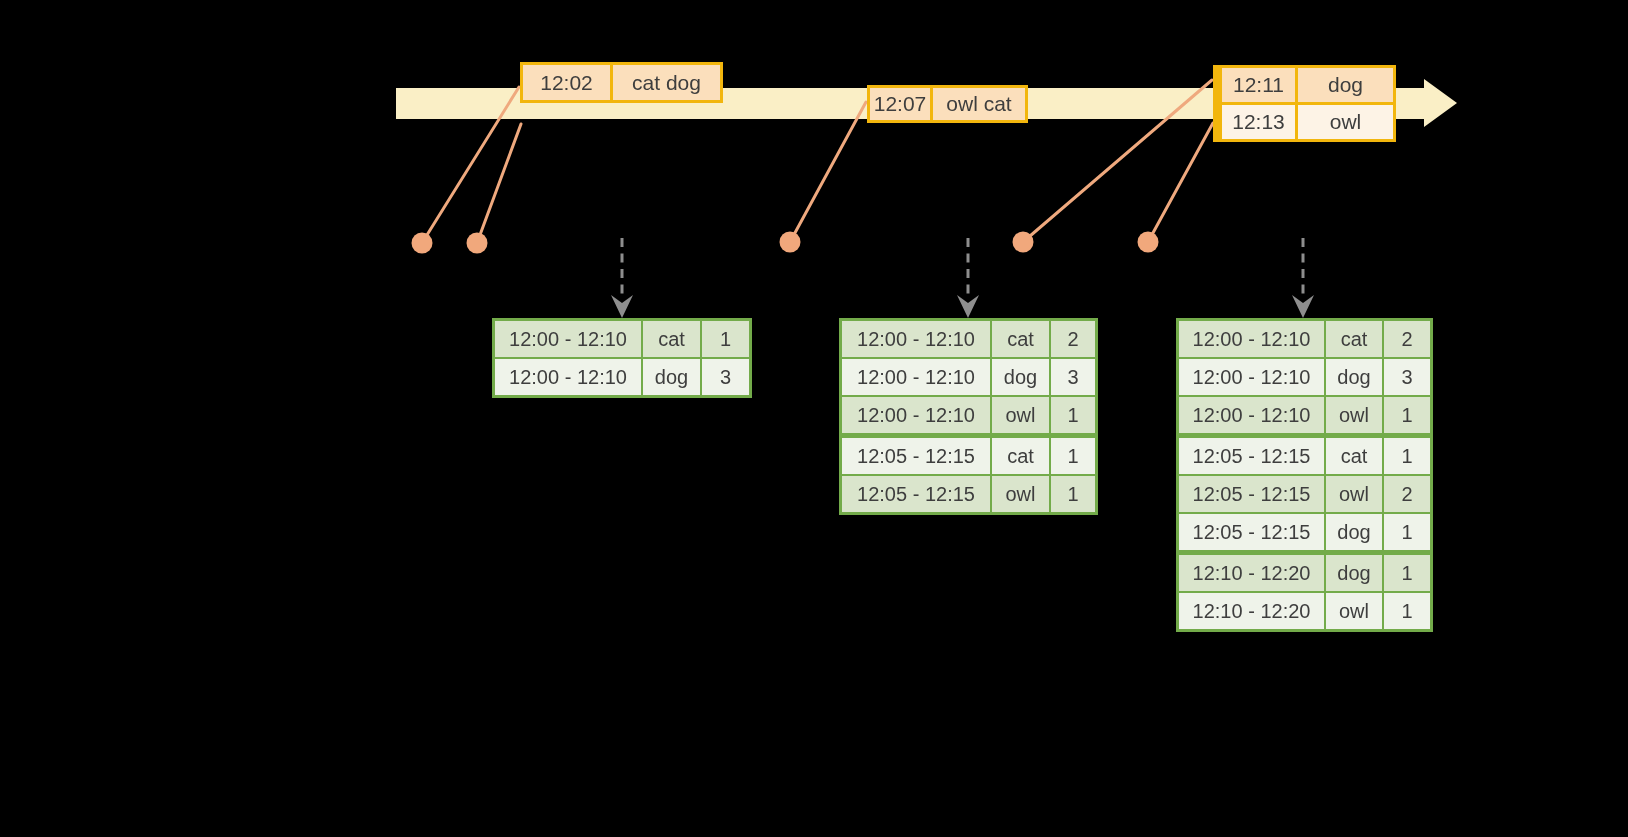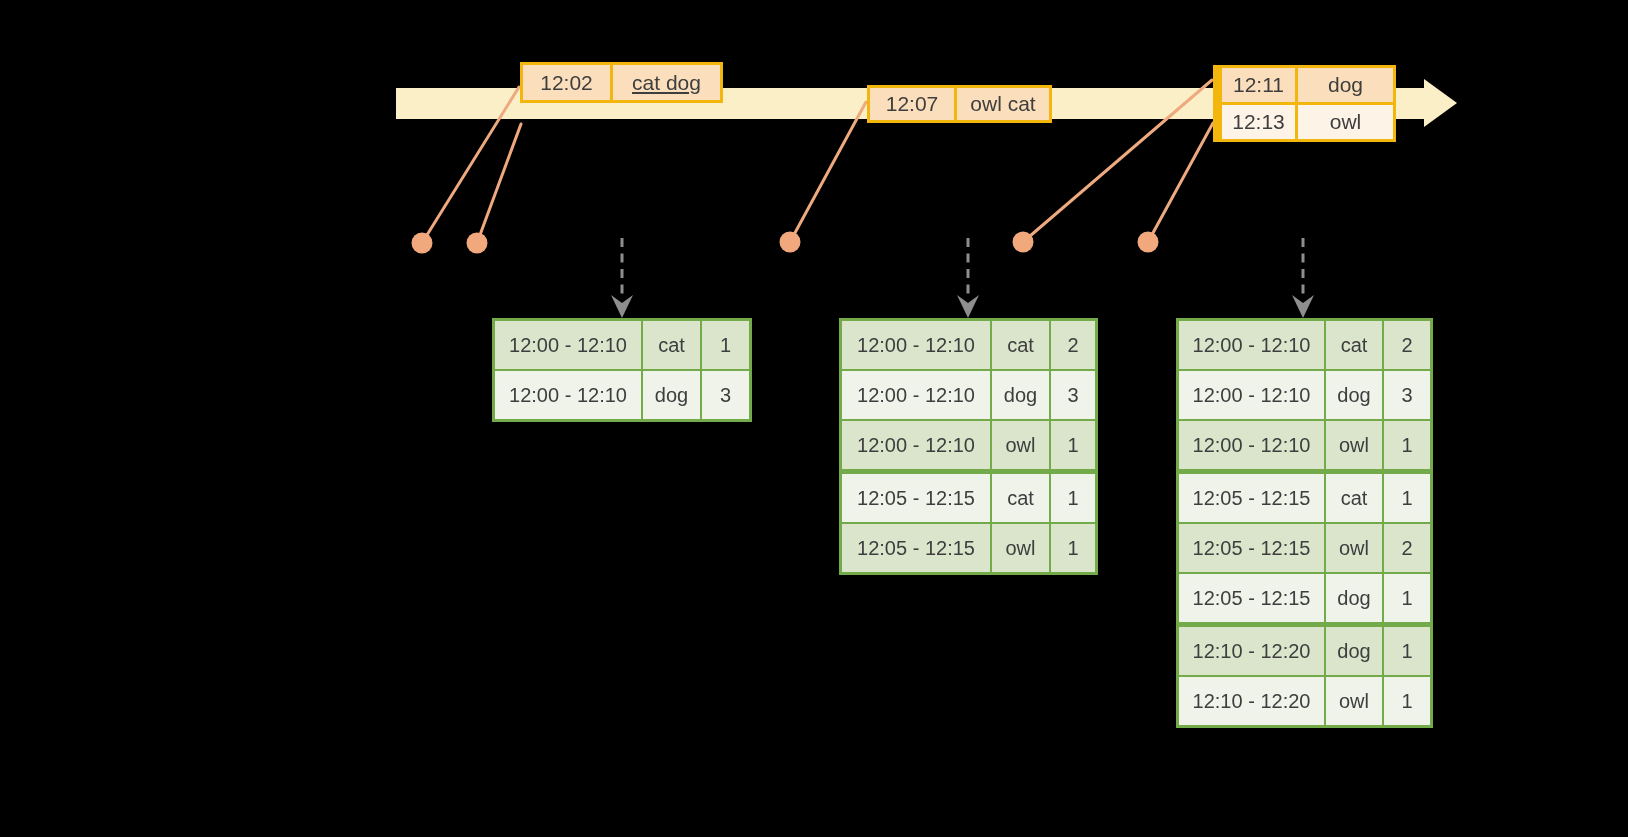--- a/index.html
+++ b/index.html
@@ -14,28 +14,28 @@
   
   .overlay{position:absolute;left:0;top:0;pointer-events:none;}
 
   
   .etable{position:absolute;display:flex;flex-direction:column;gap:3px;
           border:3px solid #F2B60D;background:#F2B60D;box-sizing:border-box;align-items:center;}
   .erow{display:flex;gap:3px;}
   .ecell{display:flex;align-items:center;justify-content:center;font-size:21px;}
   .erow:nth-child(odd) .ecell{background:#FBDFBC;}
   .erow:nth-child(even) .ecell{background:#FDF3E6;}
-  #et0{left:520px;top:62px;}  #et0 .erow{height:35px;} #et0 .t{width:87px;} #et0 .w{width:107px;text-decoration:underline;}
-  #et1{left:867px;top:85px;}  #et1 .erow{height:32px;} #et1 .t{width:84px;} #et1 .w{width:92px;}
+  #et0{left:520px;top:62px;}  #et0 .erow{height:35px;} #et0 .t{width:87px;} #et0 .w{width:107px;}
+  #et1{left:867px;top:85px;}  #et1 .erow{height:32px;} #et1 .t{width:60px;} #et1 .w{width:92px;}
   #et2{left:1213px;top:65px;} #et2 .erow{height:34px;padding-left:6px;} #et2 .t{width:73px;} #et2 .w{width:95px;}
 
   
   .gtable{position:absolute;display:flex;flex-direction:column;
           border:3px solid #73AB4A;background:#73AB4A;box-sizing:border-box;}
-  .grow{display:flex;gap:2px;height:48px;margin-top:2px;}
+  .grow{display:flex;gap:2px;height:36px;margin-top:2px;}
   .grow:first-child{margin-top:0;}
   .grow.group-start{margin-top:5px;}
   .gcell{display:flex;align-items:center;justify-content:center;font-size:20px;}
   .grow:nth-child(odd) .gcell{background:#DAE5CC;}
   .grow:nth-child(even) .gcell{background:#EFF3EA;}
   #rt0{left:492px;top:318px;} #rt0 .win{width:146px;} #rt0 .wrd{width:57px;} #rt0 .cnt{width:47px;}
   #rt1{left:839px;top:318px;} #rt1 .win{width:148px;} #rt1 .wrd{width:57px;} #rt1 .cnt{width:44px;}
   #rt2{left:1176px;top:318px;}#rt2 .win{width:145px;} #rt2 .wrd{width:56px;} #rt2 .cnt{width:46px;}
 </style>
 </head>

